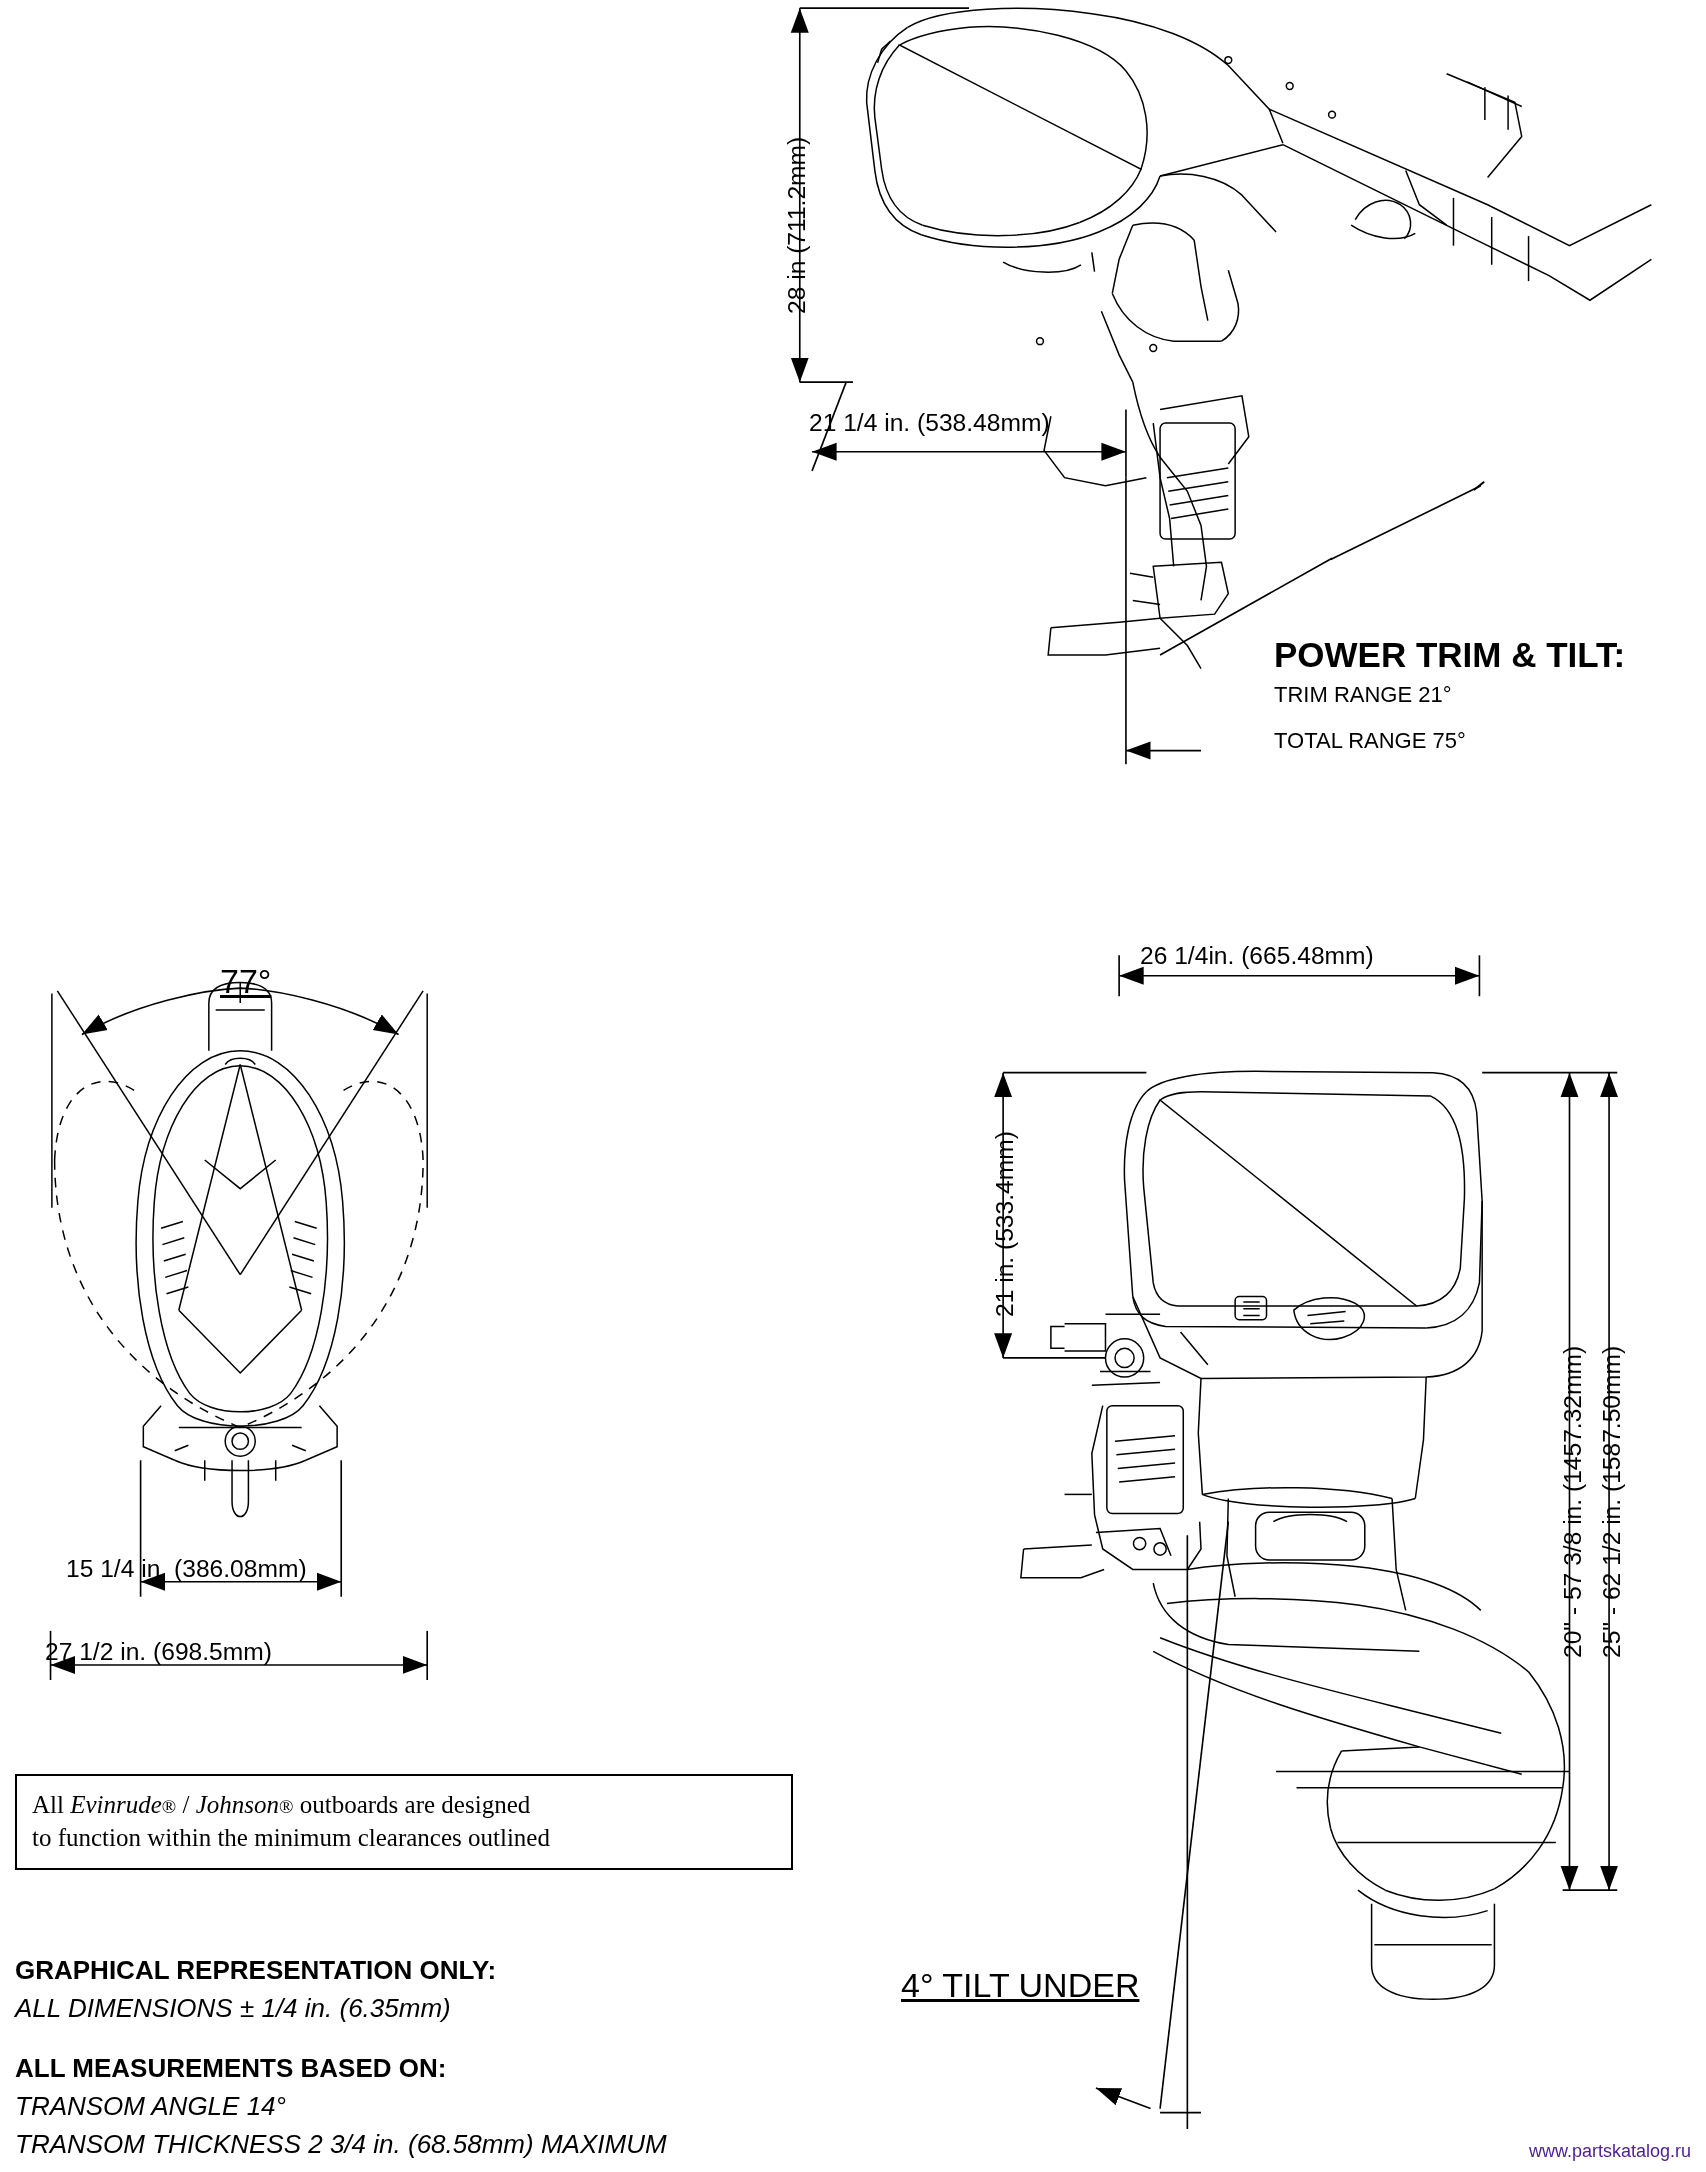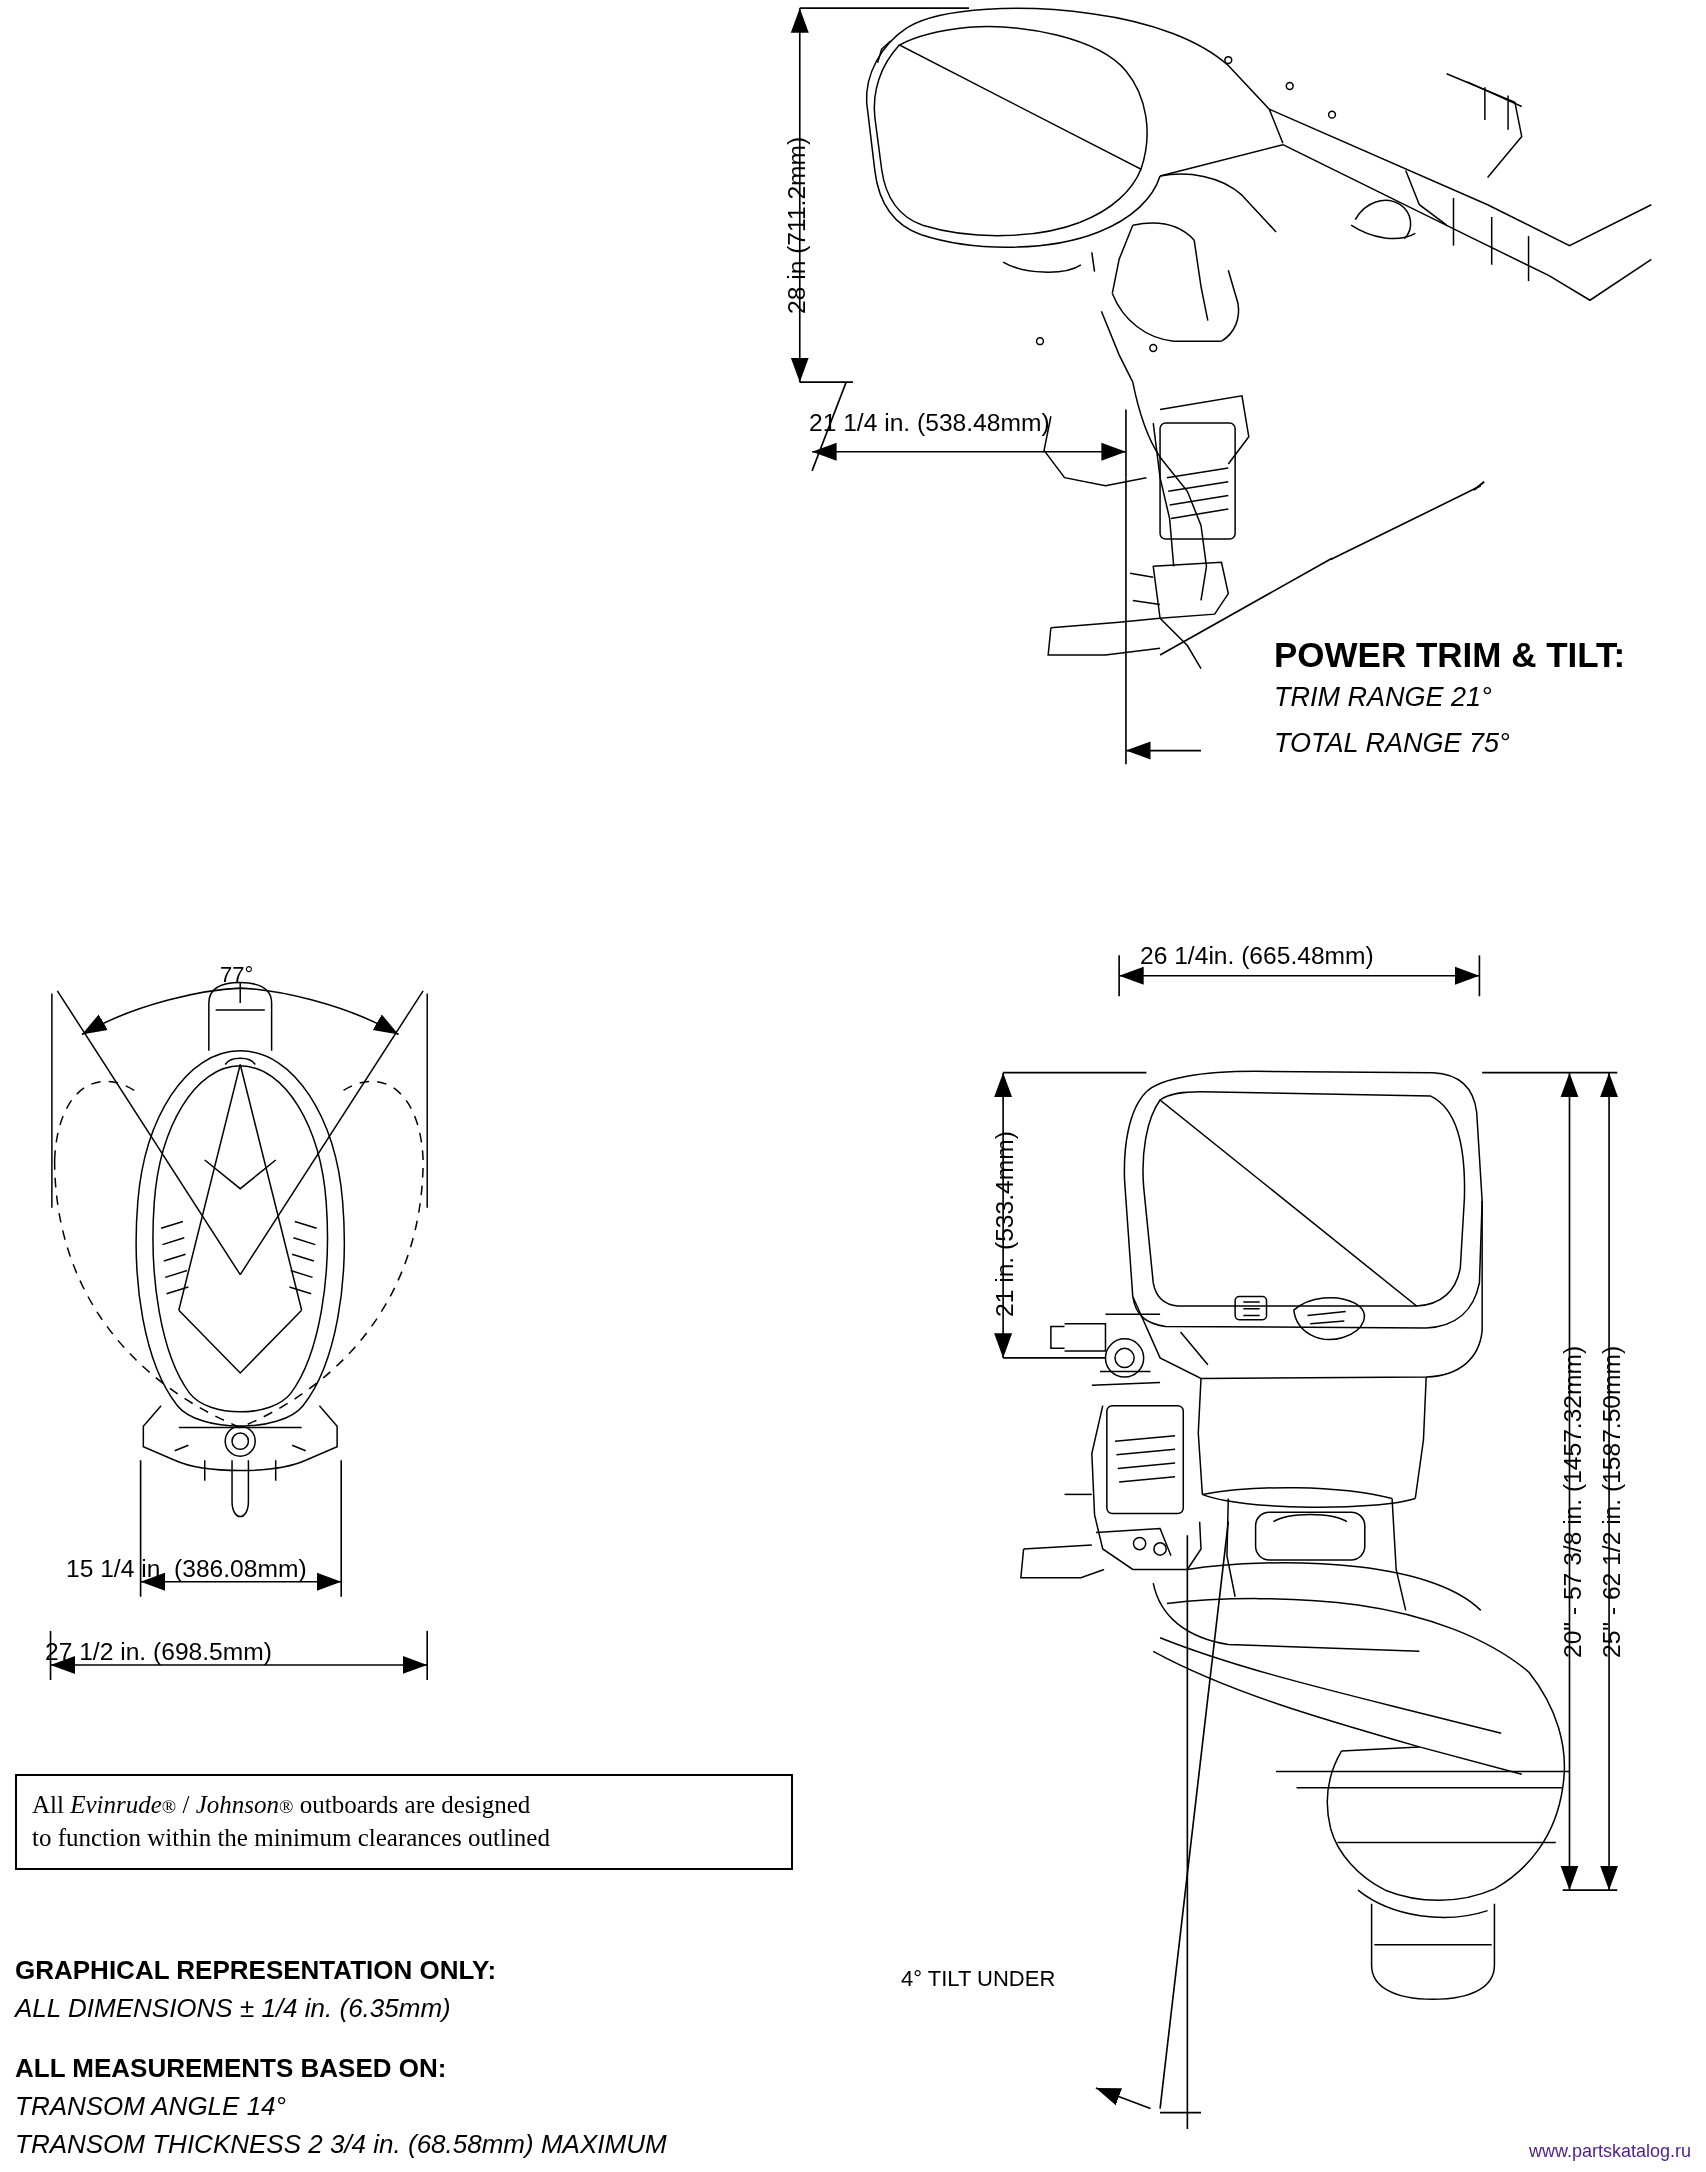--- a/index.html
+++ b/index.html
@@ -8,21 +8,21 @@
     background:#ffffff;
     font-family:"Liberation Sans", sans-serif;
     color:#000;
     position:relative;
     overflow:hidden;
   }
   .page{position:absolute;inset:0;}
   svg.dwg{position:absolute;left:0;top:0;width:1706px;height:2172px;}
   .lbl{position:absolute;white-space:nowrap;}
   .t30{font-size:24.6px;}
-  .t32{font-size:22px;}
+  .t32{font-size:34px;text-decoration:underline;}
   .ital{font-style:italic;}
   .rot90{transform:rotate(-90deg);transform-origin:0 0;}
   .boxnote{
     position:absolute;
     border:2px solid #000;
     padding:12.3px 15px 13.6px 15px;
     font-size:25px;
     line-height:1.32;
     font-family:Liberation Serif, serif;
   }
@@ -31,21 +31,21 @@
     right:15px;bottom:9.6px;
     color:#4c1d95;
     font-size:18px;
     font-family:"Liberation Sans", sans-serif;
     text-align:right;
   }
   .notes{position:absolute;font-size:26px;line-height:1.45;}
   .notes .hdr{font-weight:bold;}
   .notes .it{font-style:italic;}
   .pttitle{position:absolute;font-size:35px;font-weight:bold;}
-  .ptline{position:absolute;font-size:27px;font-style:italic;}
+  .ptline{position:absolute;font-size:22px;}
 </style>
 </head>
 <body>
 
 <div class="page">
 
   <svg class="dwg" viewBox="0 0 2500 3183">
     <defs>
       <marker id="arrH" markerWidth="16" markerHeight="14" refX="15" refY="7" orient="auto">
         <path d="M15,7 L0,1.5 L0,12.5 Z" fill="#000"></path>

